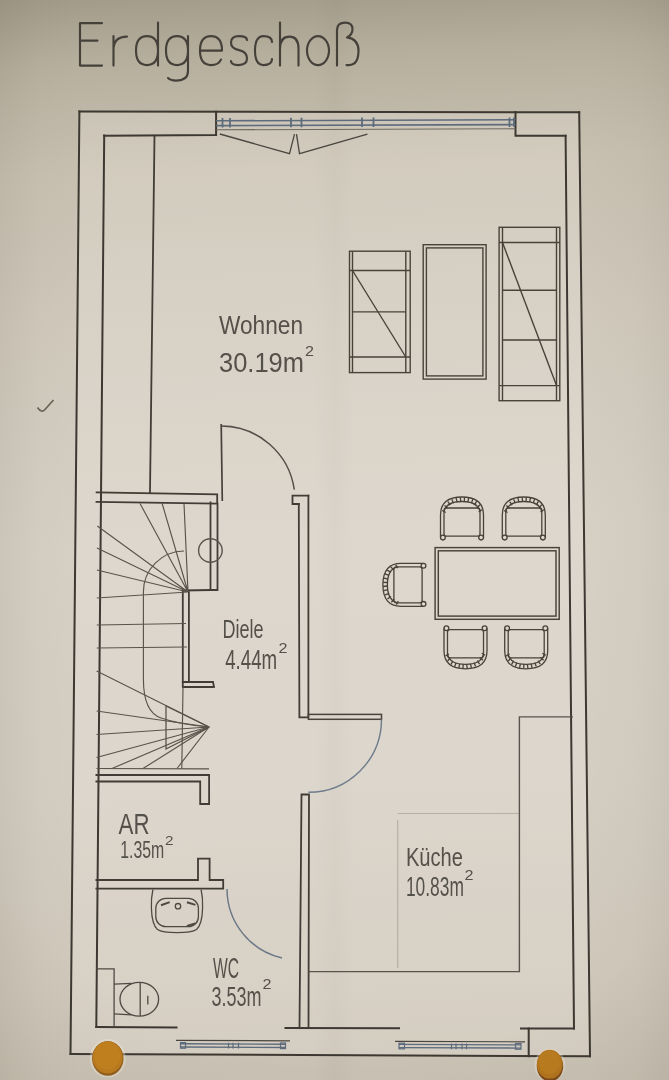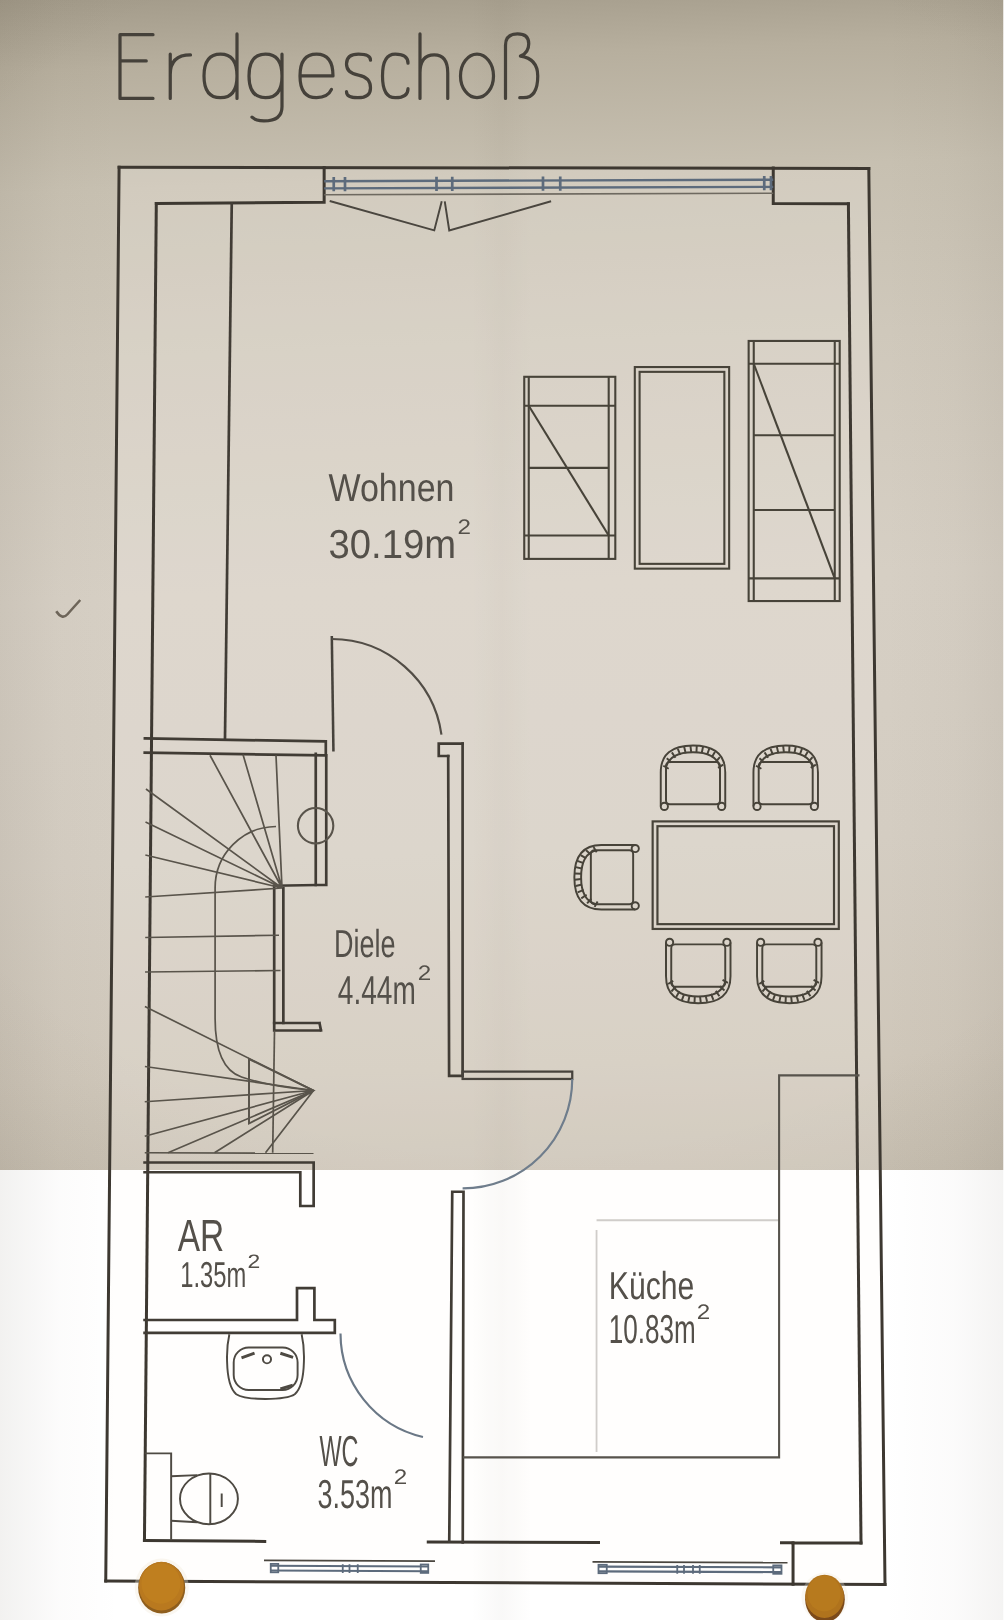--- a/index.html
+++ b/index.html
@@ -1,17 +1,17 @@
 <!DOCTYPE html>
 <html><head>
 <meta charset="utf-8">
 <style>
   html,body{margin:0;padding:0;}
   body{width:669px;height:1080px;overflow:hidden;font-family:"Liberation Sans",sans-serif;}
-  #paper{position:relative;width:669px;height:780px;
+  #paper{position:relative;width:669px;height:1080px;
     background:
       radial-gradient(130% 95% at 52% 46%, rgba(255,255,255,0) 55%, rgba(70,60,42,0.07) 78%, rgba(70,60,42,0.15) 100%),
       linear-gradient(178deg,#a39b8a 0%,#b7af9e 6%,#c7c0b1 16%,#cfc8bb 30%,#d6cfc4 50%,#d4cdc2 72%,#cfc7ba 90%,#c7bfb1 100%);
   }
   #paper:before{content:"";position:absolute;left:0;top:0;width:669px;height:1080px;
     background:linear-gradient(90deg, rgba(0,0,0,0) 47%, rgba(75,65,48,0.035) 50%, rgba(0,0,0,0) 53%),linear-gradient(90deg, rgba(70,60,45,0.07) 0%, rgba(70,60,45,0.015) 6%, rgba(0,0,0,0) 12%, rgba(0,0,0,0) 88%, rgba(70,60,45,0.02) 95%, rgba(70,60,45,0.06) 100%);}
   svg{position:absolute;left:0;top:0;filter:blur(0.5px);}
   text{font-family:"Liberation Sans",sans-serif;fill:#54504a;}
 </style>
 </head>

